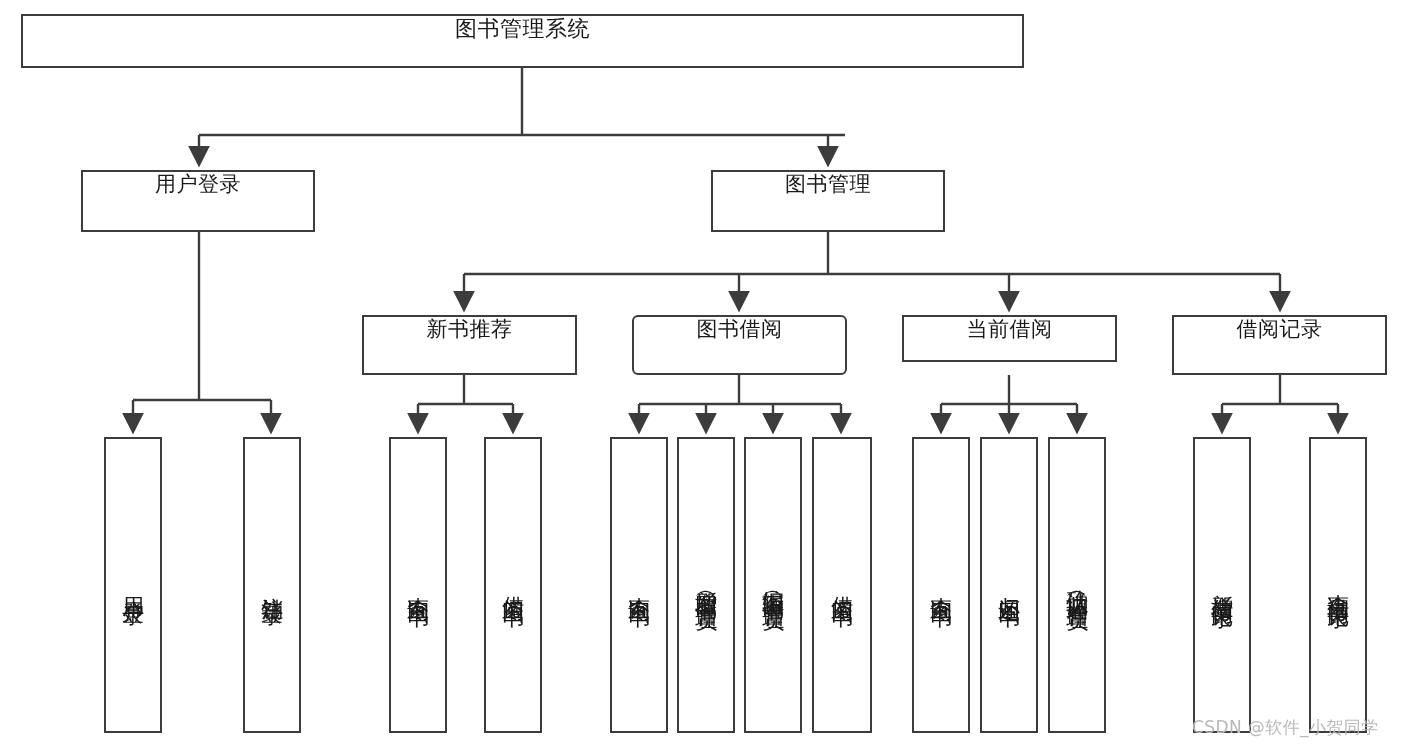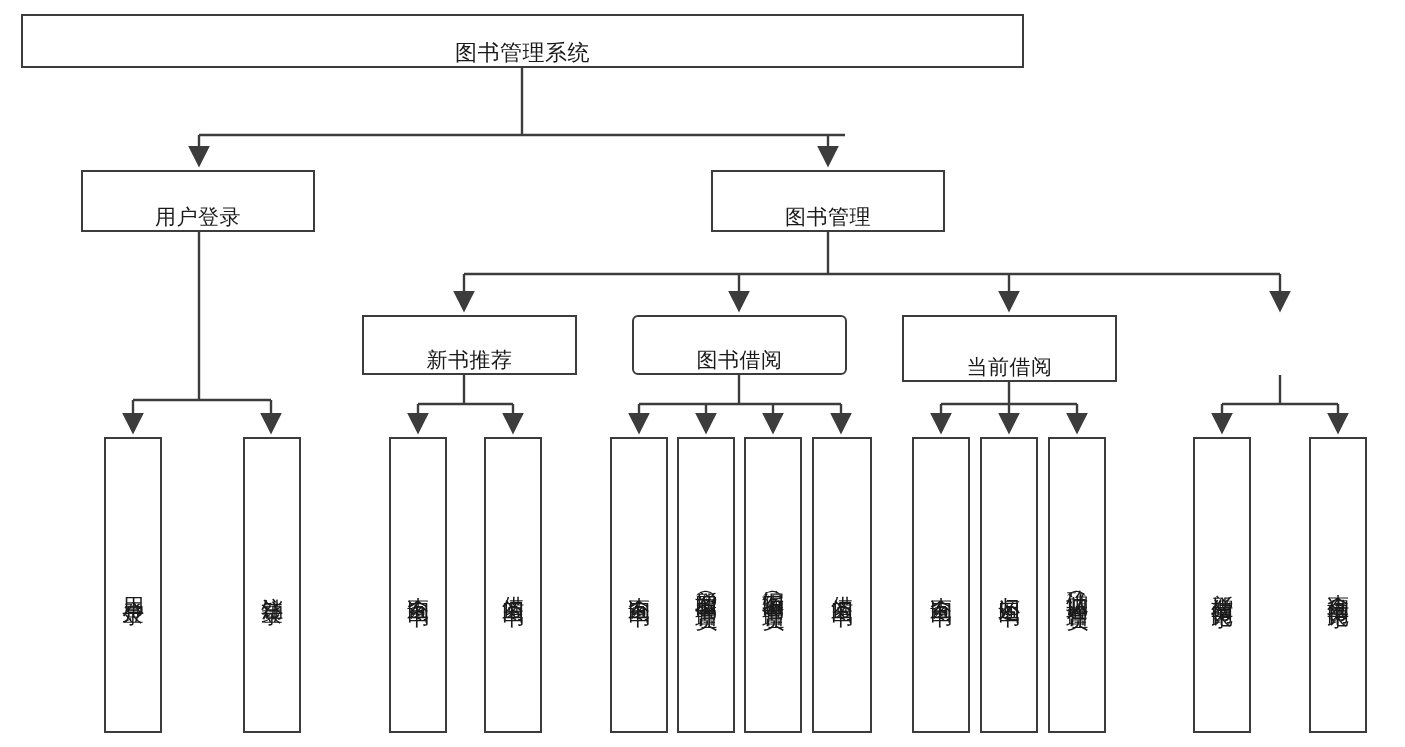--- a/index.html
+++ b/index.html
@@ -24,21 +24,21 @@
     top: 0;
     width: 1405px;
     height: 747px;
   }
   .node {
     position: absolute;
     box-sizing: border-box;
     background: #ffffff;
     border: 2px solid #3c3c3c;
     display: flex;
-    align-items: flex-end;
+    align-items: flex-start;
     justify-content: center;
     z-index: 2;
   }
   .node-label {
     color: #1a1a1a;
     line-height: 1.18;
     text-align: center;
     white-space: nowrap;
     letter-spacing: 0.5px;
   }
@@ -141,24 +141,27 @@
   </div>
 
   <div class="node horiz" style="left:711px; top:170px; width:234px; height:62px;">
     <span class="node-label">图书管理</span>
   </div>
 
   <div class="node horiz" style="left:632px; top:315px; width:215px; height:60px;border-radius:6px;">
     <span class="node-label">图书借阅</span>
   </div>
 
-  <div class="node horiz" style="left:902px; top:315px; width:215px; height:67px;">
+  <div class="node horiz" style="left:902px; top:315px; width:215px; height:47px;">
     <span class="node-label">当前借阅</span>
   </div>
 
+  <div class="node horiz" style="left:1172px; top:315px; width:215px; height:60px;">
+    <span class="node-label">借阅记录</span>
+  </div>
 
   <div class="node vert" style="left:104px; top:437px; width:58px; height:296px;">
     <span class="node-label">用户登录</span>
   </div>
 
   <div class="node vert" style="left:243px; top:437px; width:58px; height:296px;">
     <span class="node-label">注销登录</span>
   </div>
 
   <div class="node vert" style="left:389px; top:437px; width:58px; height:296px;">
@@ -198,14 +201,15 @@
   </div>
 
   <div class="node vert" style="left:1193px; top:437px; width:58px; height:296px;">
     <span class="node-label">新增借阅记录</span>
   </div>
 
   <div class="node vert" style="left:1309px; top:437px; width:58px; height:296px;">
     <span class="node-label">查询借阅记录</span>
   </div>
 
+  <div id="watermark" style="left:1192px; top:716px;">CSDN @软件_小贺同学</div>
 
 </div>
 
 </body></html>

